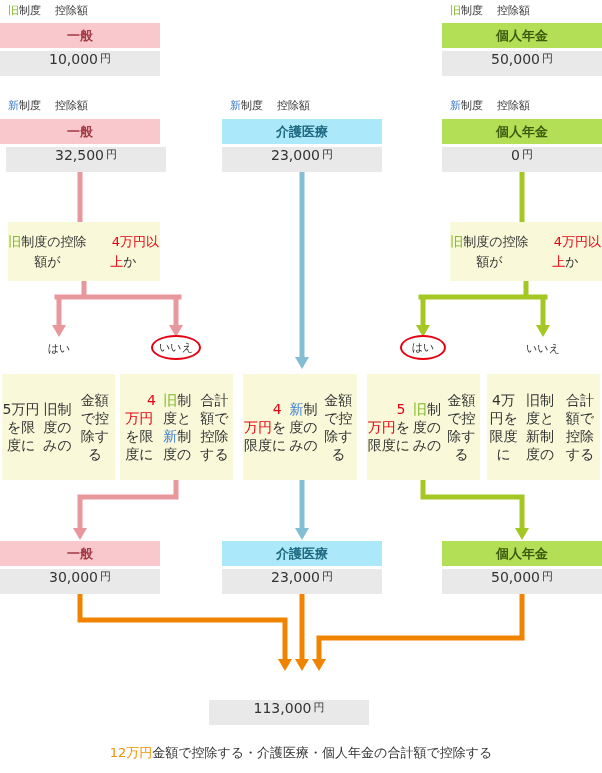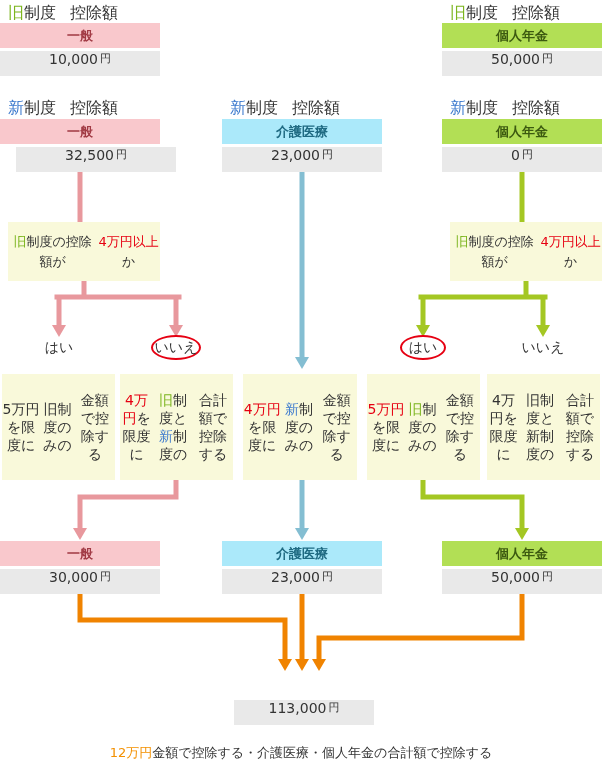--- a/index.html
+++ b/index.html
@@ -8,39 +8,39 @@
   .abs{position:absolute;box-sizing:border-box;}
   .arrows{position:absolute;left:0;top:0;}
   .st-pink{stroke:var(--arrow-pink);stroke-width:5;fill:none;stroke-linecap:square;}
   .st-blue{stroke:var(--arrow-blue);stroke-width:5;fill:none;stroke-linecap:square;}
   .st-green{stroke:var(--arrow-green);stroke-width:5;fill:none;stroke-linecap:square;}
   .st-orange{stroke:var(--arrow-orange);stroke-width:5;fill:none;stroke-linecap:square;}
   .ah-pink{fill:var(--arrow-pink);}
   .ah-blue{fill:var(--arrow-blue);}
   .ah-green{fill:var(--arrow-green);}
   .ah-orange{fill:var(--arrow-orange);}
-  .syslabel{font-size:16px;color:var(--text);white-space:nowrap;font-family:Liberation Serif, serif;}
+  .syslabel{font-size:11px;color:var(--text);white-space:nowrap;font-family:Liberation Serif, serif;}
   .syslabel .oc{color:var(--old-char);}
   .syslabel .nc{color:var(--new-char);}
   .syslabel .sp{margin-left:14px;}
   .cat{display:flex;align-items:center;justify-content:center;font-size:13px;font-weight:bold;}
   .cat.pink{background:var(--pink-bg);color:var(--pink-text);}
   .cat.green{background:var(--green-bg);color:var(--green-text);}
   .cat.blue{background:var(--blue-bg);color:var(--blue-text);}
   .cat.orange{background:var(--orange);color:#fff;}
   .amt{display:flex;align-items:flex-start;justify-content:center;background:var(--gray-bg);font-size:14px;color:var(--text);}
   .amt .yen{font-size:11px;margin-left:2px;}
   .decision,.process{background:var(--yellow-bg);display:flex;flex-direction:row;align-items:center;justify-content:center;text-align:center;}
   .decision{font-size:13px;line-height:20px;}
   .process{font-size:14px;line-height:18px;}
   .g{color:var(--old-char);}
   .b{color:var(--new-char);}
-  .r{color:var(--red);}
+  .r{color:var(--red);margin-left:24px;}
   .o{color:var(--orange);}
-  .branch{font-size:14px;color:var(--text);display:flex;align-items:center;justify-content:center;}
+  .branch{font-size:11px;color:var(--text);display:flex;align-items:center;justify-content:center;}
   .circled{border:2px solid var(--red);border-radius:50%;}
   .footnote{width:602px;text-align:center;font-size:13px;color:var(--text);}
 </style>
 </head>
 <body>
 
 <div class="stage">
 
   <svg class="arrows" width="602" height="773">
     <path class="st-pink" d="M80,172 V222"></path>
@@ -85,21 +85,21 @@
   <div class="abs cat green" style="left:442px;top:23px;width:160px;height:25px">個人年金</div>
   <div class="abs amt" style="left:442px;top:51px;width:160px;height:25px">
     <span>50,000</span>
       <span class="yen">円</span>
   </div>
 
   <div class="abs syslabel" style="left:8px;top:98px">
     <span class="nc">新</span><span>制度</span><span class="sp">控除額</span>
   </div>
   <div class="abs cat pink" style="left:0;top:119px;width:160px;height:25px">一般</div>
-  <div class="abs amt" style="left:16px;top:147px;width:160px;height:25px">
+  <div class="abs amt" style="left:6px;top:147px;width:160px;height:25px">
     <span>32,500</span>
       <span class="yen">円</span>
   </div>
 
   <div class="abs syslabel" style="left:230px;top:98px">
     <span class="nc">新</span><span>制度</span><span class="sp">控除額</span>
   </div>
   <div class="abs cat blue" style="left:222px;top:119px;width:160px;height:25px">介護医療</div>
   <div class="abs amt" style="left:222px;top:147px;width:160px;height:25px">
     <span>23,000</span>
@@ -164,21 +164,21 @@
   <div class="abs amt" style="left:222px;top:569px;width:160px;height:25px">
     <span>23,000</span>
       <span class="yen">円</span>
   </div>
   <div class="abs cat green" style="left:442px;top:541px;width:160px;height:25px">個人年金</div>
   <div class="abs amt" style="left:442px;top:569px;width:160px;height:25px">
     <span>50,000</span>
       <span class="yen">円</span>
   </div>
 
-  <div class="abs amt" style="left:234px;top:700px;width:140px;height:25px">
+  <div class="abs amt" style="left:209px;top:700px;width:160px;height:25px">
     <span>113,000</span>
       <span class="yen">円</span>
   </div>
 
   <div class="abs footnote" style="left:0;top:744px">
     <span class="o">12万円</span><span>金額で控除する・介護医療・個人年金の合計額で控除する</span>
   </div>
 
 </div>
 

